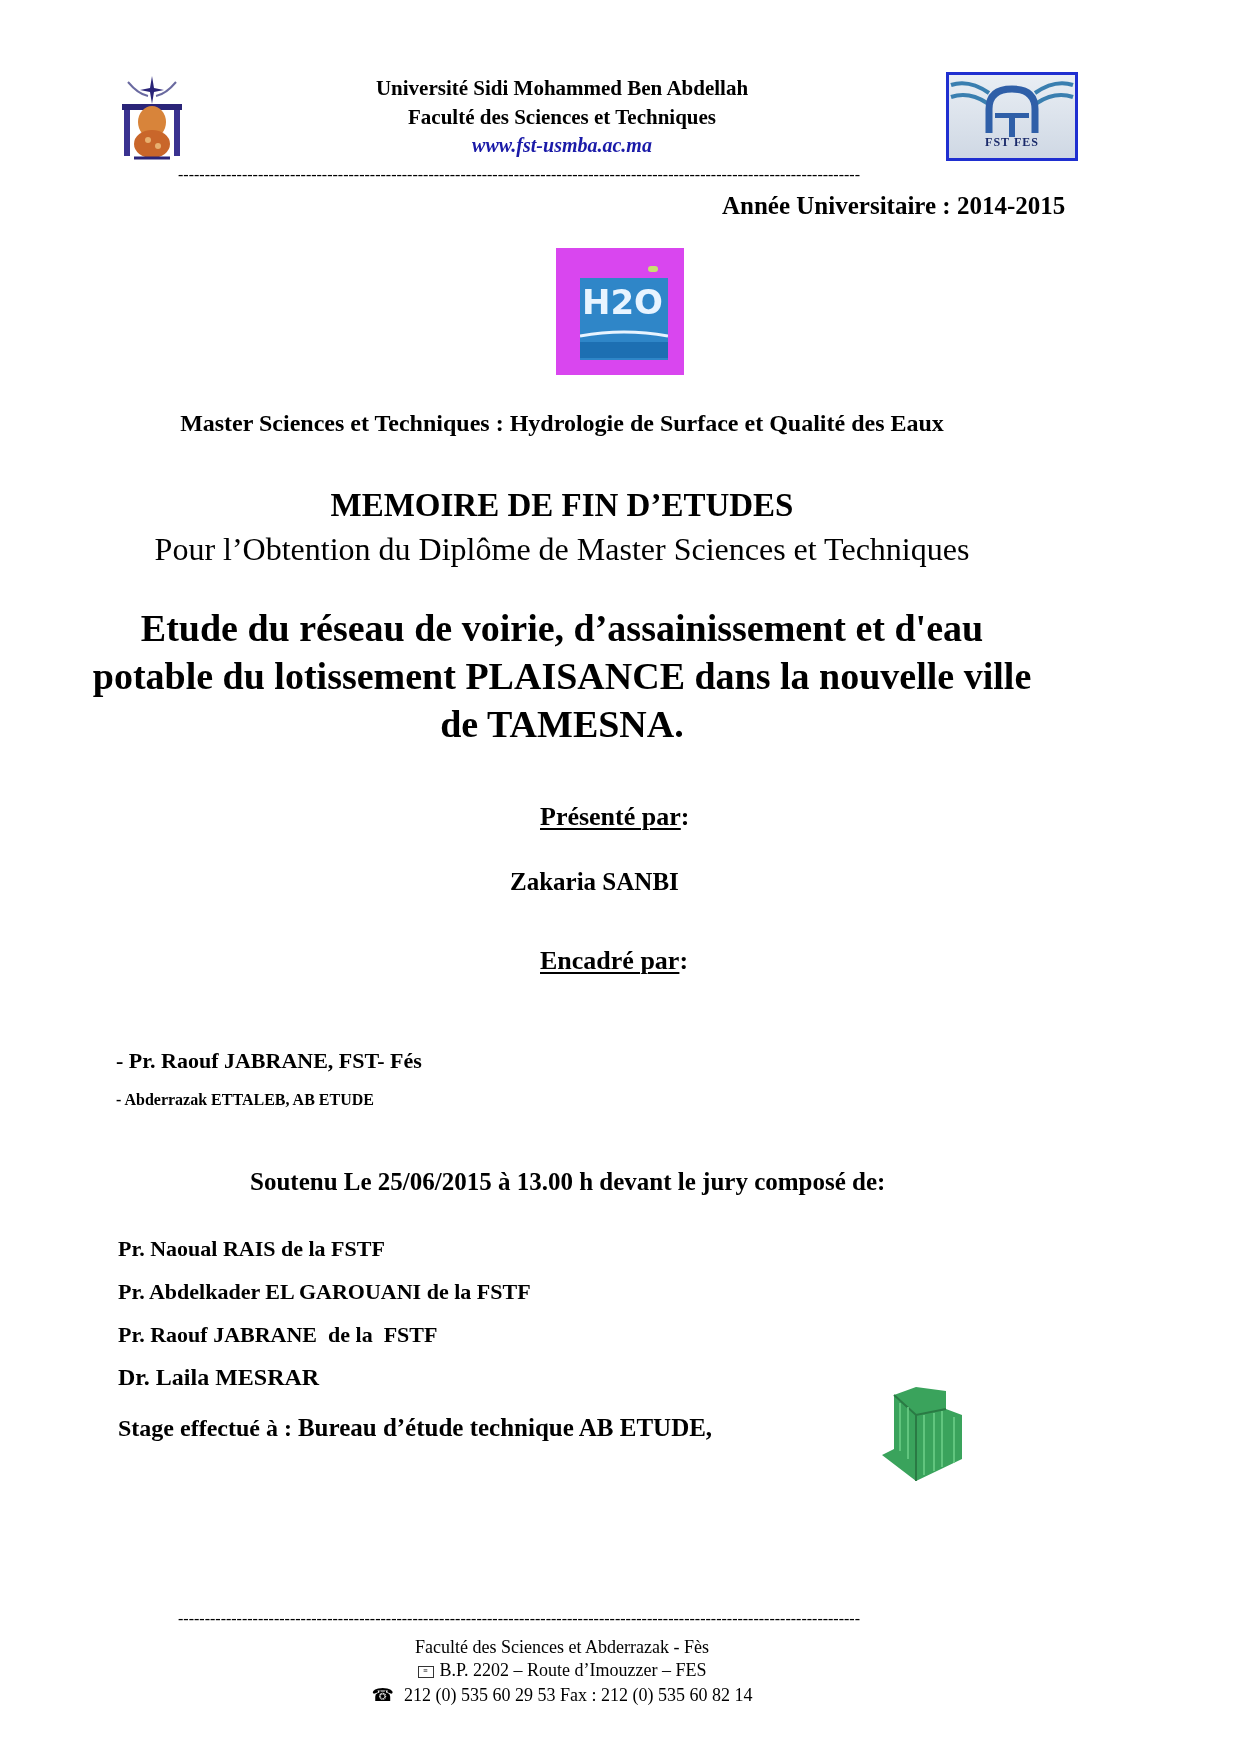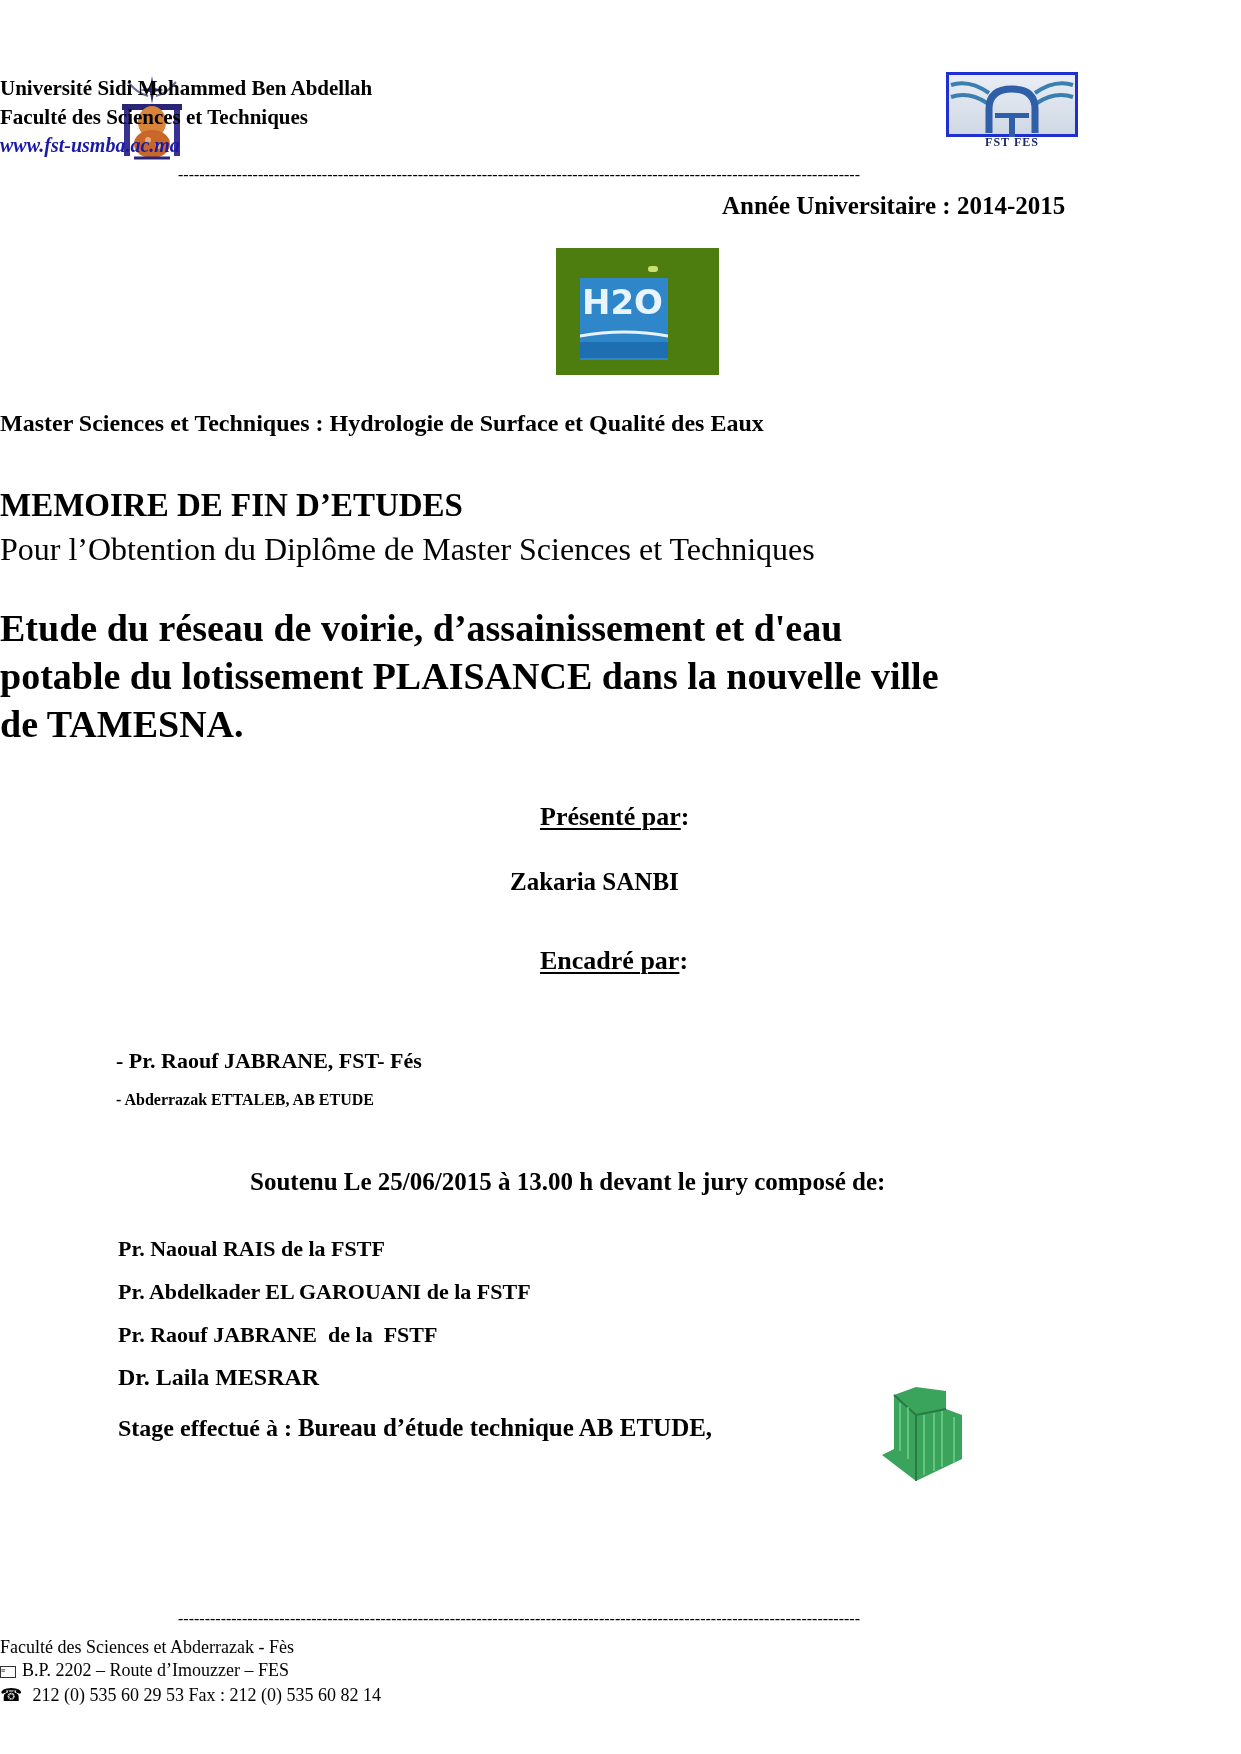--- a/index.html
+++ b/index.html
@@ -1,27 +1,27 @@
 <!DOCTYPE html>
 <html><head>
 <meta charset="utf-8">
 <style>
   html, body { margin:0; padding:0; background:#ffffff; }
   body { width:1241px; height:1754px; position:relative; overflow:hidden;
          font-family:"Liberation Serif","DejaVu Serif",serif; color:#000; }
   .abs { position:absolute; }
-  .center { left:0; width:1124px; }
+  .center { left:0; width:1124px; text-align:center; }
   .b { font-weight:bold; }
   .dashes { overflow:hidden; white-space:nowrap; font-family:"Liberation Serif",serif;
             font-size:16px; letter-spacing:0; color:#000; }
   
   .univ-logo { left:118px; top:74px; width:68px; height:92px; }
-  .fst-logo { left:946px; top:72px; width:132px; height:65px; border:3px solid #1f2fd0;
+  .fst-logo { left:946px; top:72px; width:132px; height:89px; border:3px solid #1f2fd0;
               box-sizing:border-box; background:linear-gradient(180deg,#e9eef4,#cfd8e4); }
-  .h2o-logo { left:556px; top:248px; width:128px; height:127px; background:#4d7c0f;padding-left:35px; }
+  .h2o-logo { left:556px; top:248px; width:128px; height:127px; background:#d946ef; }
   .building { left:876px; top:1385px; width:92px; height:102px; }
   .uline { text-decoration:underline; text-decoration-thickness:2px; text-underline-offset:3px;text-align:right; }
 </style>
 </head>
 <body>
 
 <div class="abs univ-logo">
   <svg width="68" height="92" viewBox="0 0 68 92">
     <rect x="4" y="30" width="60" height="6" fill="#2a2478"></rect>
     <rect x="6" y="36" width="6" height="46" fill="#3a3290"></rect>

